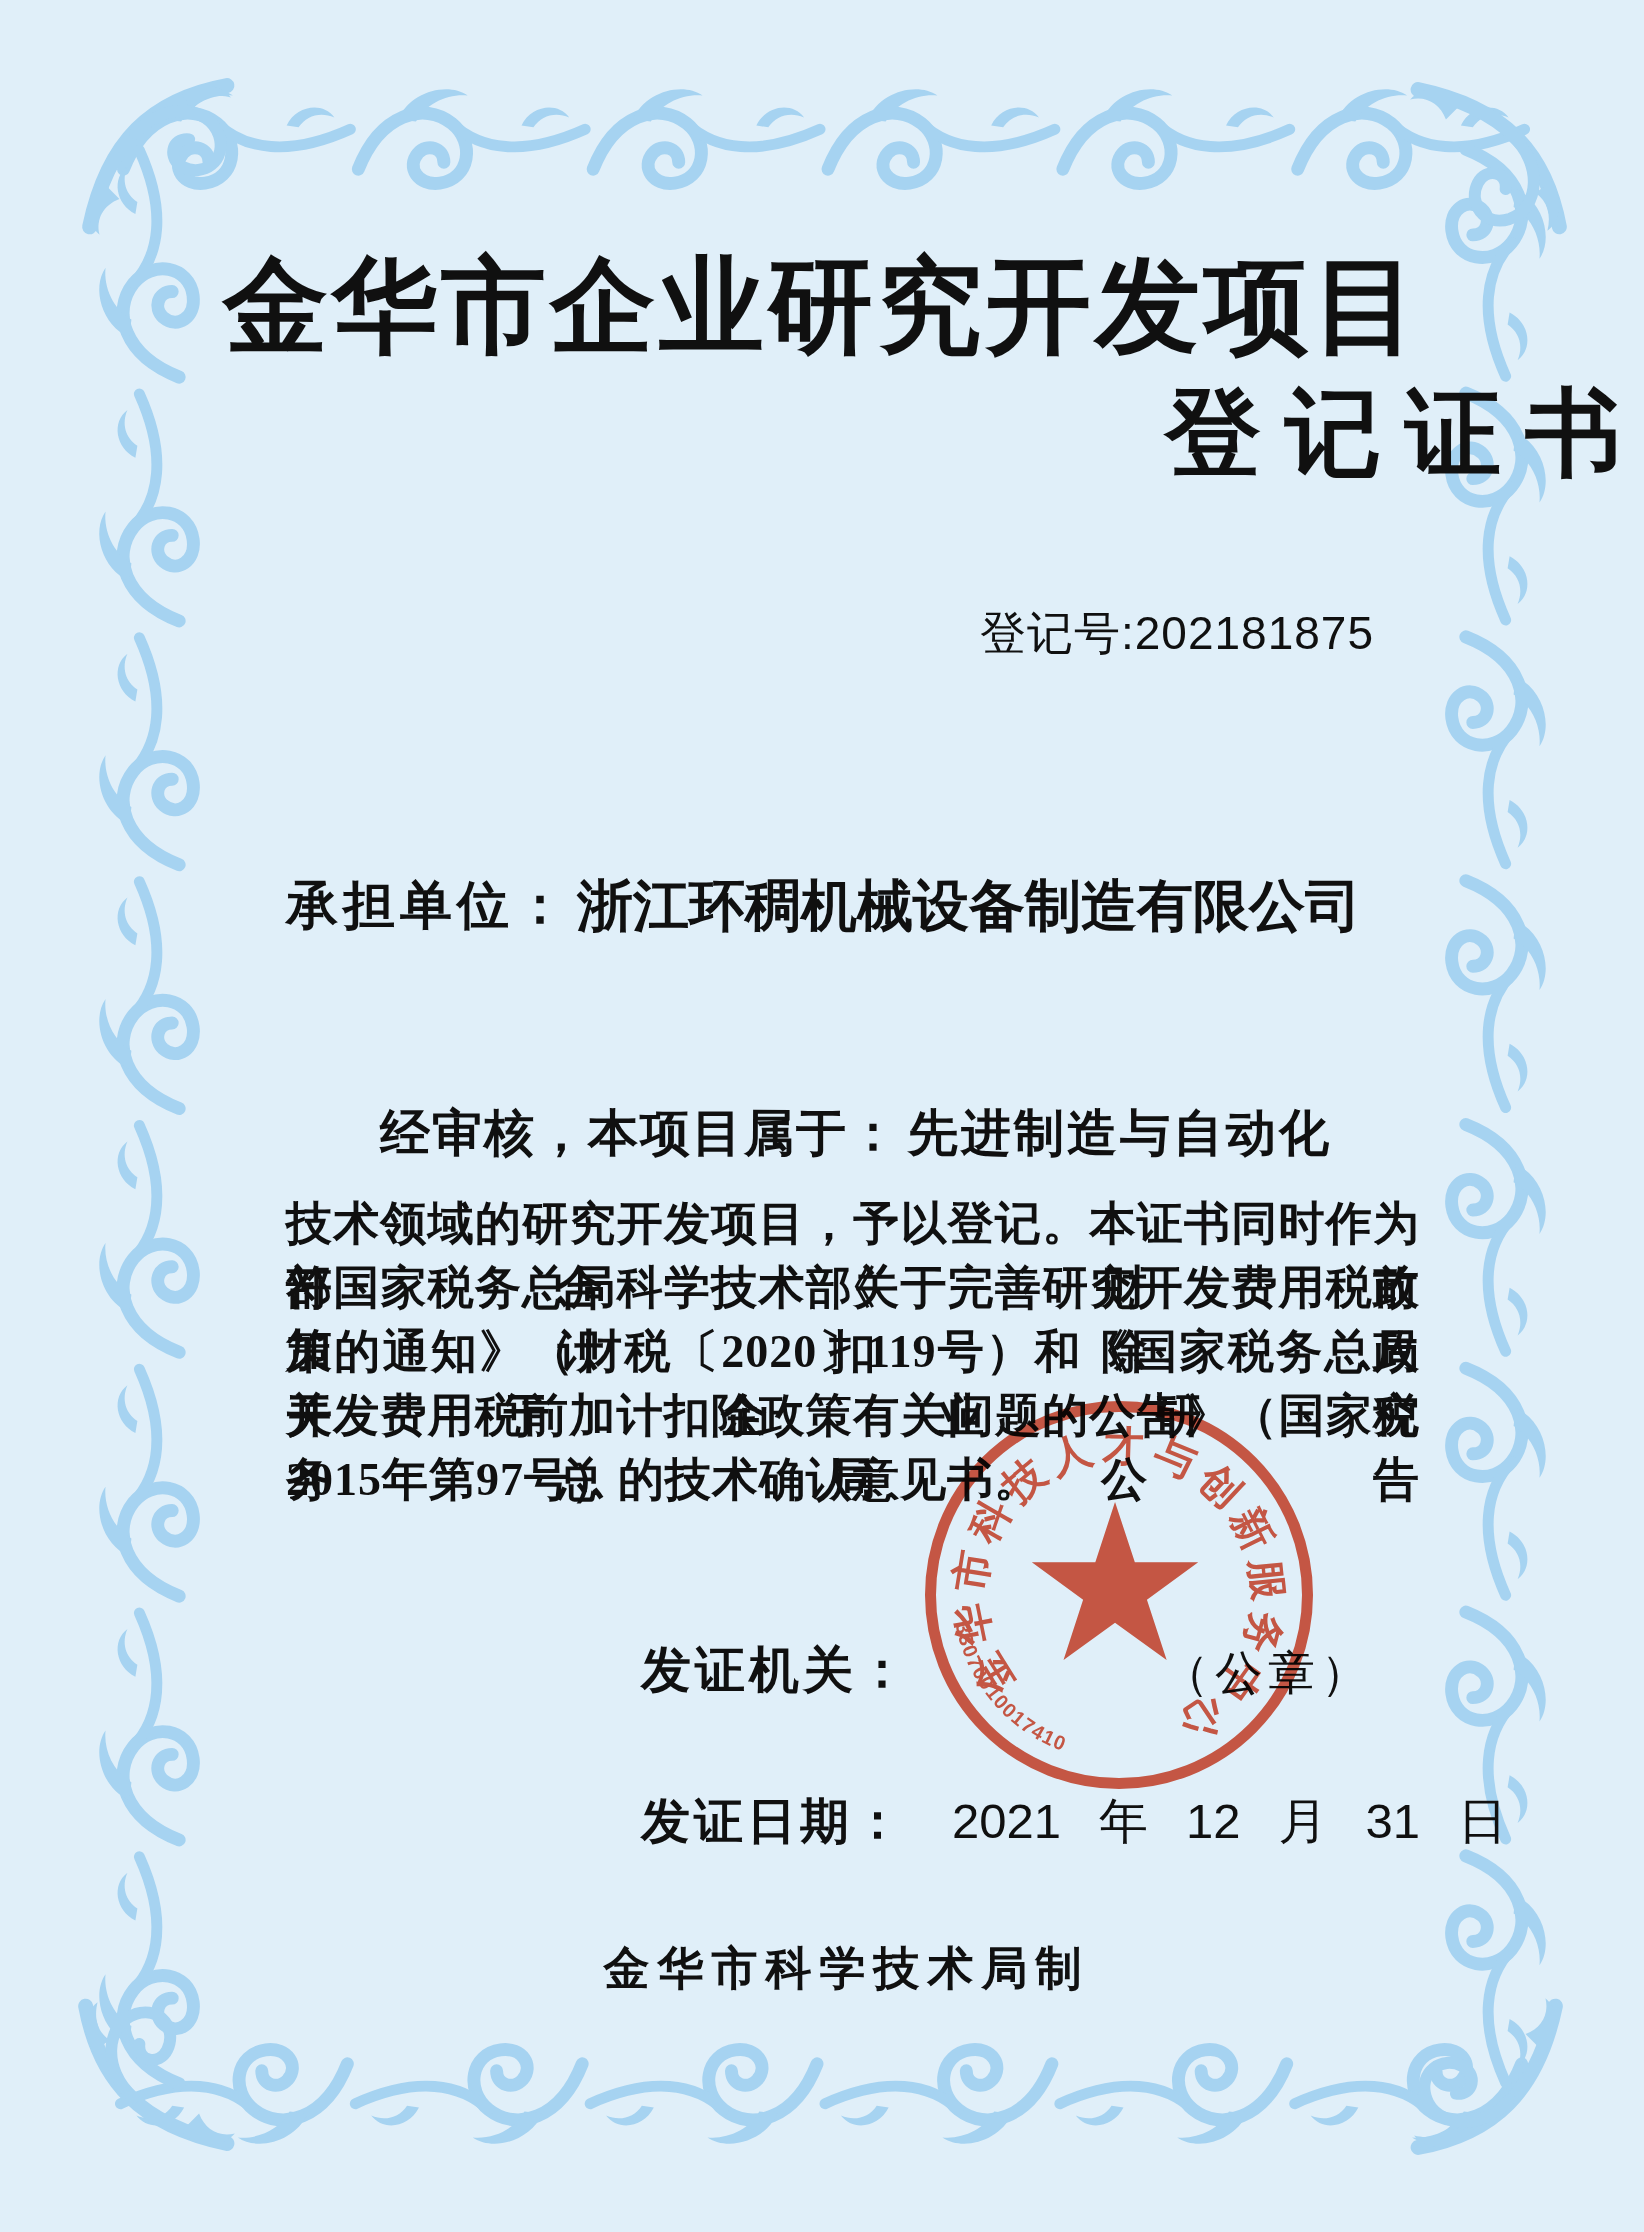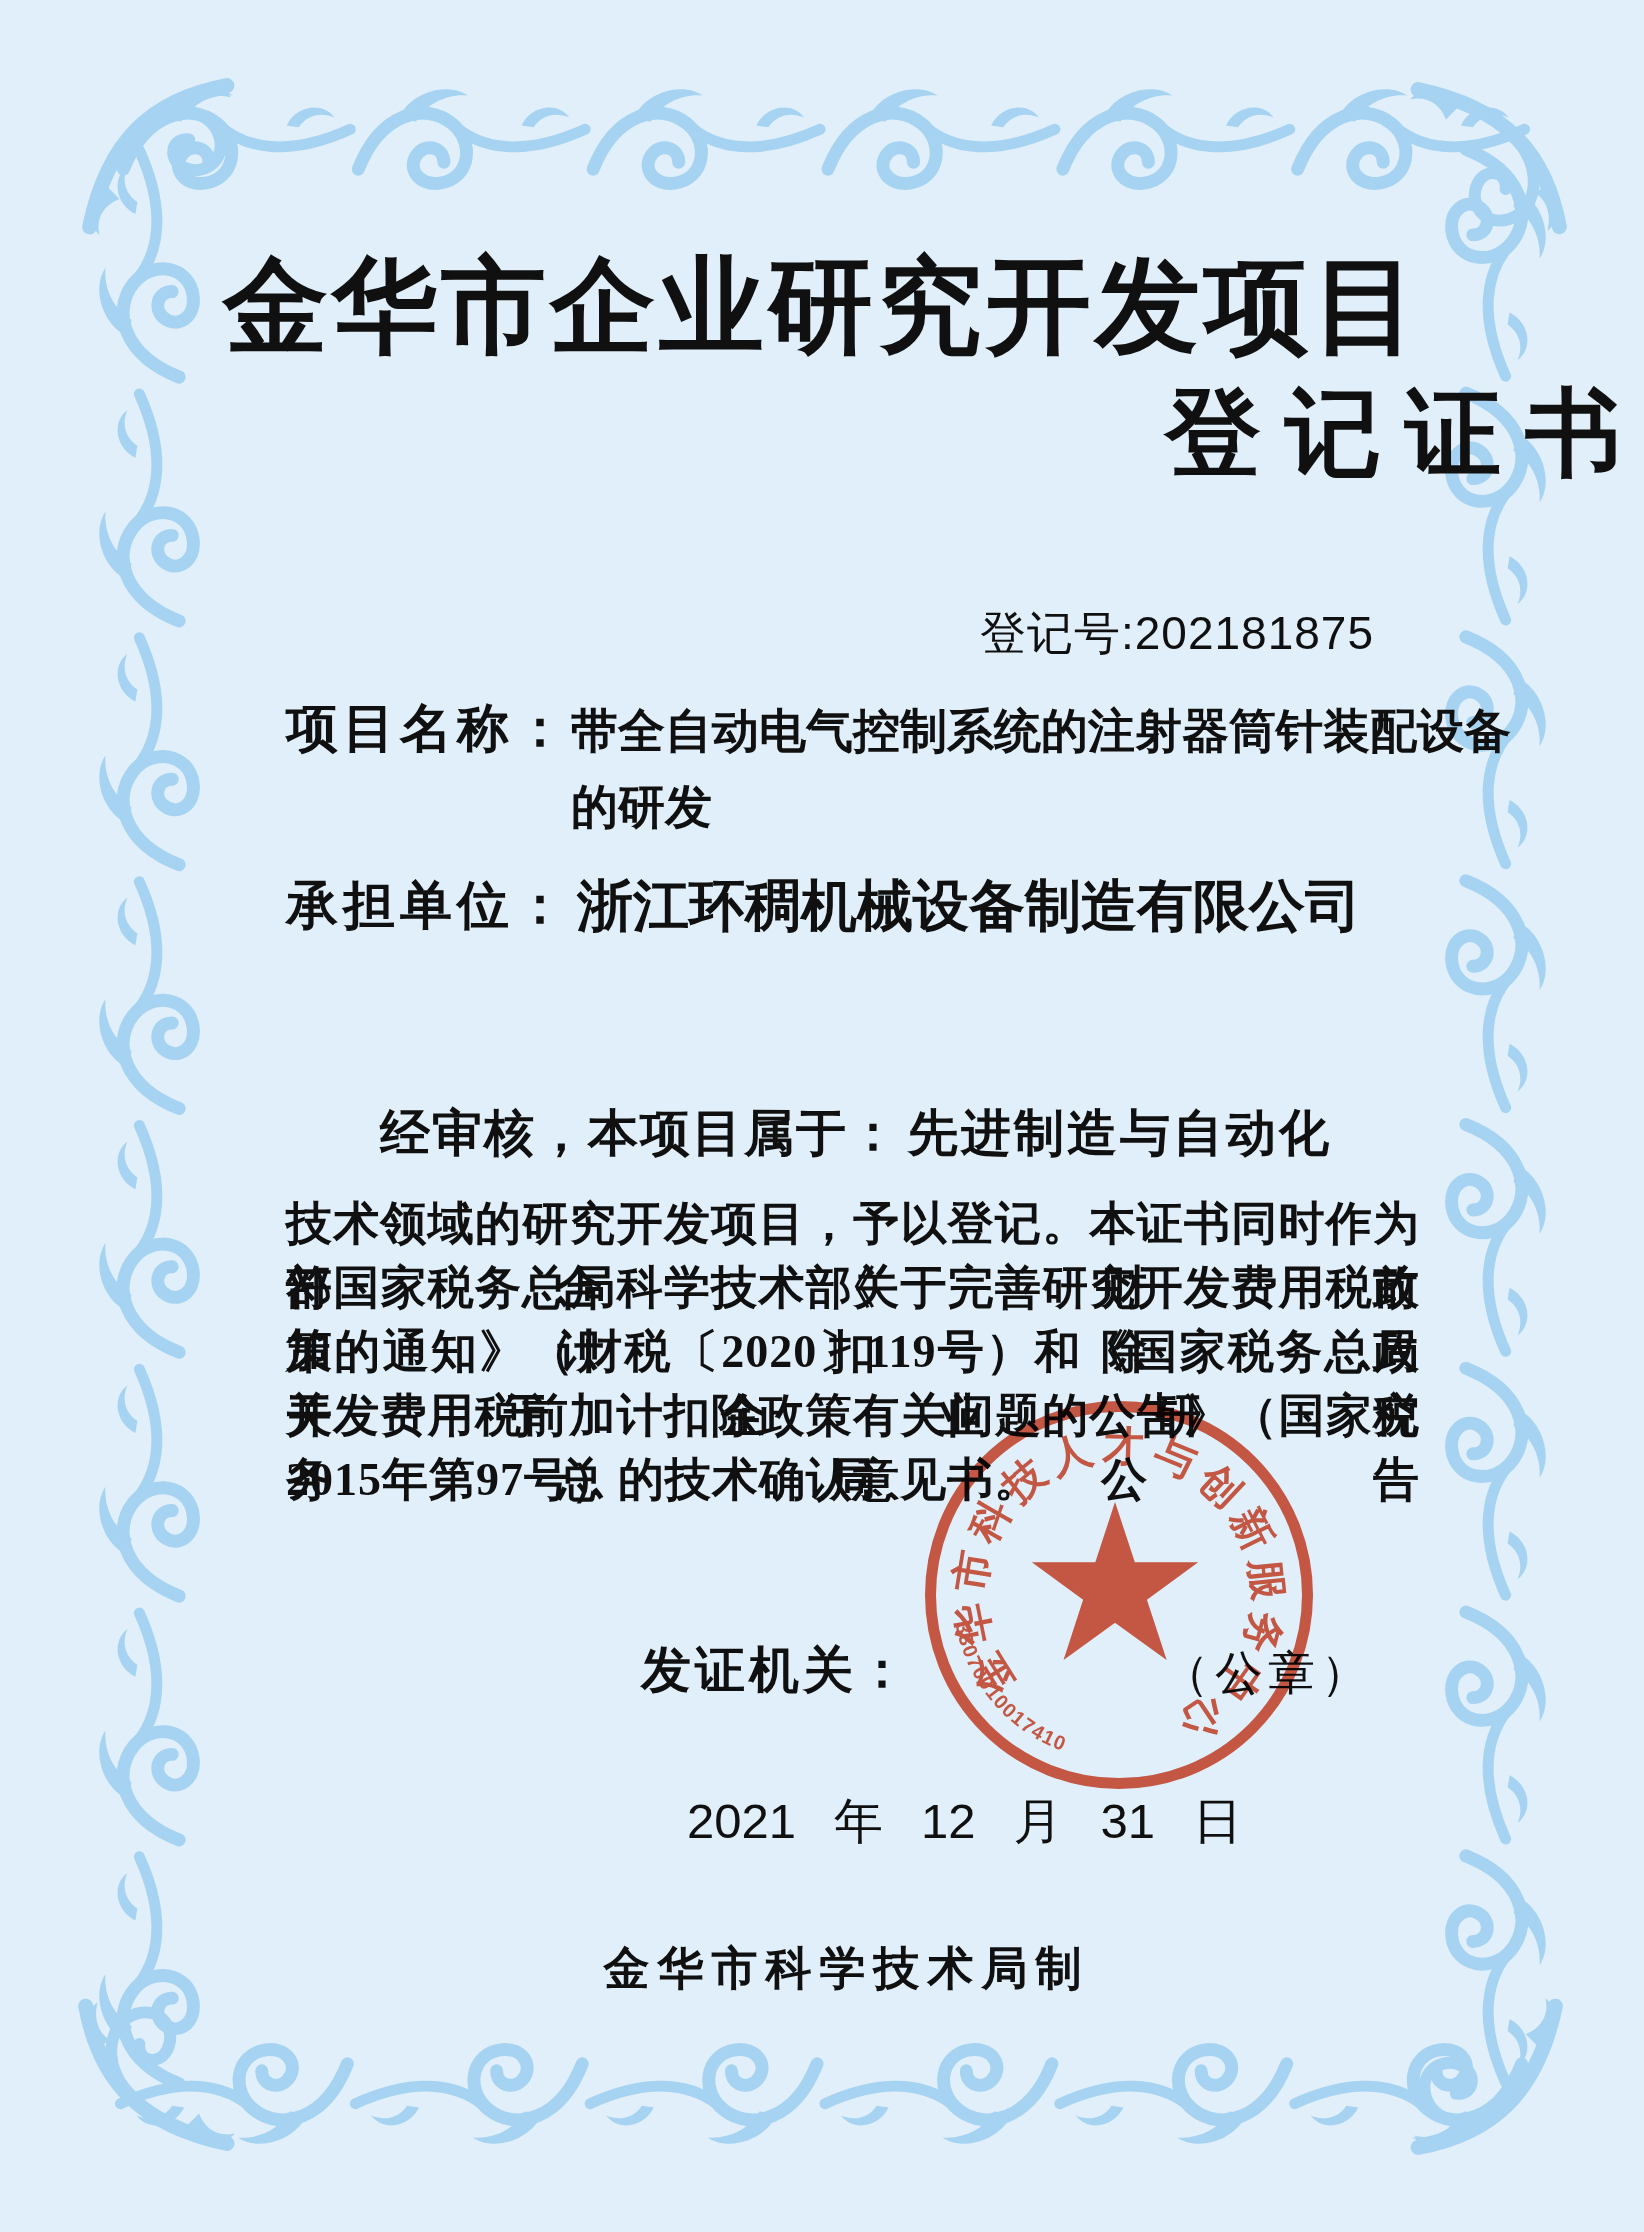--- a/index.html
+++ b/index.html
@@ -141,24 +141,20 @@
 
   <div class="content">
 
     <div class="title1">金华市企业研究开发项目</div>
     <div class="title2">登记证书</div>
 
     <div class="regno">
       <span>登记号:</span><span>202181875</span>
     </div>
 
-    <div class="row project-row">
-      <span class="label">项目名称：</span>
-      <span class="value">带全自动电气控制系统的注射器筒针装配设备的研发</span>
-    </div>
 
     <div class="row unit-row">
       <span class="label">承担单位：</span>
       <span class="value">浙江环稠机械设备制造有限公司</span>
     </div>
 
     <div class="category">
       <span>经审核，本项目属于：</span><span class="cat-value">先进制造与自动化</span>
     </div>
 
@@ -167,20 +163,21 @@
       <div class="pline">部国家税务总局科学技术部关于完善研究开发费用税前加计扣除政</div>
       <div class="pline">策的通知》（财税〔2020〕119号）和《国家税务总局关于企业研究</div>
       <div class="pline">开发费用税前加计扣除政策有关问题的公告》（国家税务总局公告</div>
       <div class="pline last">2015年第97号）的技术确认意见书。</div>
     </div>
 
     <div class="issuer-label">发证机关：</div>
     <div class="seal-note">（公章）</div>
 
     <div class="date-row">
+      <span class="dl">发证日期：</span>
       <span class="tok first">2021</span>
       <span class="tok">年</span>
       <span class="tok">12</span>
       <span class="tok">月</span>
       <span class="tok">31</span>
       <span class="tok">日</span>
     </div>
 
     <div class="footer">金华市科学技术局制</div>
   </div>

